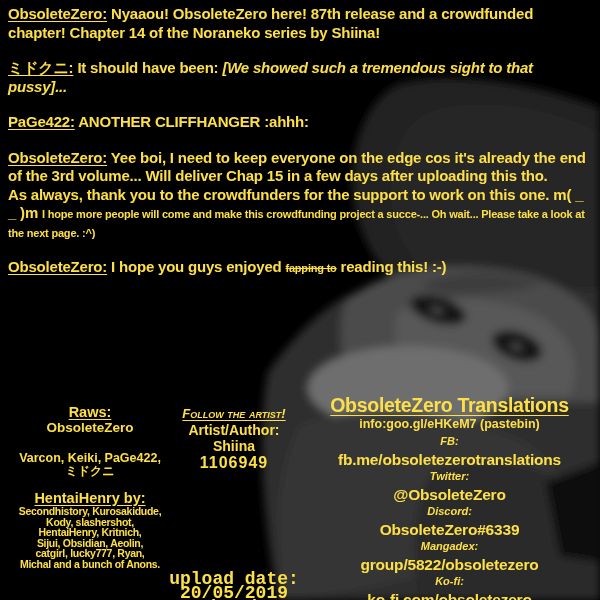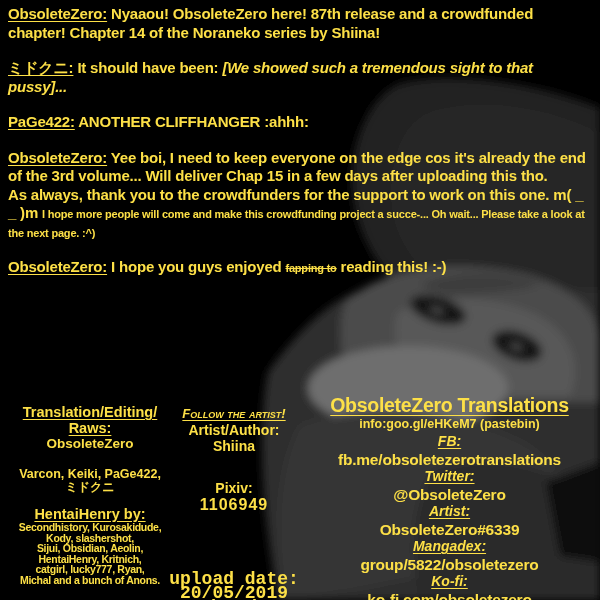--- a/index.html
+++ b/index.html
@@ -38,21 +38,21 @@
   .cf-line{font-size:10.5px;line-height:10.6px;letter-spacing:-0.3px;}
 
   .artist-heading{font-size:13px;line-height:16px;font-style:italic;font-variant:small-caps;text-decoration:underline;text-underline-offset:2px;}
   .artist-line{font-size:14px;line-height:16px;}
   .pixiv-label{font-size:14px;line-height:16px;margin-top:26px;}
   .pixiv-id{font-size:16px;line-height:17px;letter-spacing:1px;}
   .upload{position:absolute;left:168px;top:572px;width:132px;text-align:center;font-size:18px;line-height:14px;font-family:Liberation Mono, monospace;}
 
   .group-title{font-size:19.5px;line-height:21px;text-decoration:underline;text-underline-offset:3px;letter-spacing:-0.3px;}
   .group-info{font-size:12.5px;line-height:17px;}
-  .link-label{font-size:14px;line-height:17.5px;font-style:italic;text-decoration:underline;text-underline-offset:2px;}
+  .link-label{font-size:11px;line-height:17.5px;font-style:italic;text-underline-offset:2px;}
   .link-value{font-size:15.5px;line-height:17.5px;letter-spacing:-0.2px;}
 </style>
 </head>
 <body>
 
 <div class="page">
 
   <svg class="bg" viewBox="0 0 600 600" aria-hidden="true">
     <defs>
       <filter id="soft" x="-10%" y="-10%" width="120%" height="120%">
@@ -112,67 +112,65 @@
     <p>
       <span class="speaker">ObsoleteZero:</span>
       <span>I hope you guys enjoyed</span>
       <span class="struck">fapping to</span>
       <span>reading this! :-)</span>
     </p>
   </div>
 
   <div class="col col-left">
     <div>
-      <div class="heading-u">Translation/Editing/</div>
       <div class="heading-u">Raws:</div>
       <div class="credit-name">ObsoleteZero</div>
     </div>
     <div class="gap-md"></div>
     <div>
       <div class="credit-names">Varcon, Keiki, PaGe422,</div>
       <div class="credit-names-jp">ミドクニ</div>
     </div>
     <div class="gap-sm"></div>
     <div>
       <div class="heading-u">HentaiHenry by:</div>
       <div class="cf-line">Secondhistory, Kurosakidude,</div>
       <div class="cf-line">Kody, slashershot,</div>
+      <div class="cf-line">HentaiHenry, Kritnich,</div>
       <div class="cf-line">Sijui, Obsidian, Aeolin,</div>
-      <div class="cf-line">HentaiHenry, Kritnich,</div>
       <div class="cf-line">catgirl, lucky777, Ryan,</div>
       <div class="cf-line">Michal and a bunch of Anons.</div>
     </div>
   </div>
 
   <div class="col col-mid">
     <div class="artist-heading">Follow the artist!</div>
     <div class="artist-line">Artist/Author:</div>
     <div class="artist-line">Shiina</div>
-    <div class="pixiv-label">Pixiv:</div>
     <div class="pixiv-id">1106949</div>
   </div>
 
   <div class="upload">
     <div>upload date:</div>
     <div>20/05/2019 (JST)</div>
   </div>
 
   <div class="col col-right">
     <div class="group-title">ObsoleteZero Translations</div>
     <div class="group-info">info:goo.gl/eHKeM7 (pastebin)</div>
     <div>
       <div class="link-label">FB:</div>
       <div class="link-value">fb.me/obsoletezerotranslations</div>
     </div>
     <div>
       <div class="link-label">Twitter:</div>
       <div class="link-value">@ObsoleteZero</div>
     </div>
     <div>
-      <div class="link-label">Artist:</div>
+      <div class="link-label">Discord:</div>
       <div class="link-value">ObsoleteZero#6339</div>
     </div>
     <div>
       <div class="link-label">Mangadex:</div>
       <div class="link-value">group/5822/obsoletezero</div>
     </div>
     <div>
       <div class="link-label">Ko-fi:</div>
       <div class="link-value">ko-fi.com/obsoletezero</div>
     </div>

